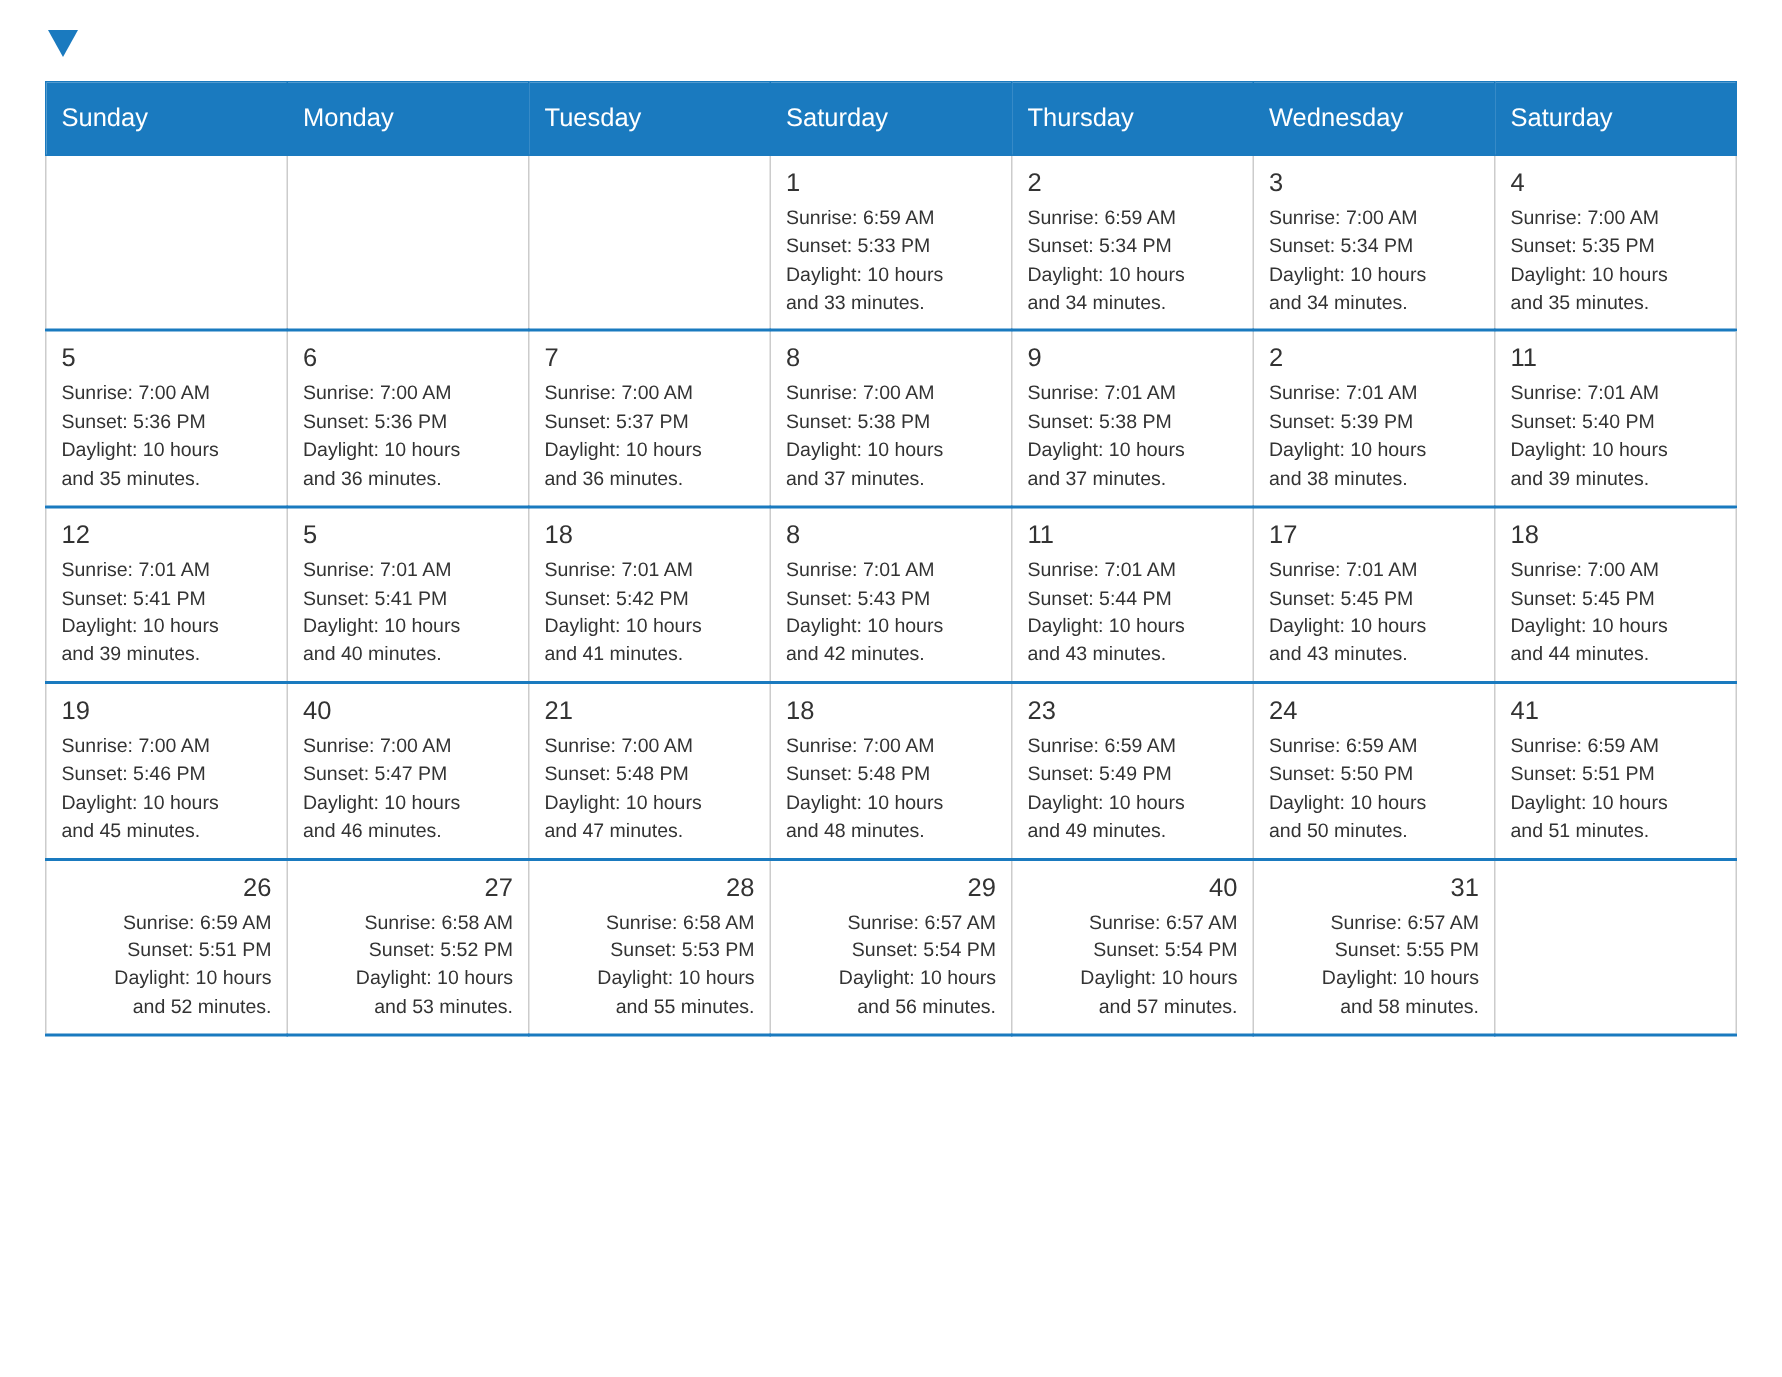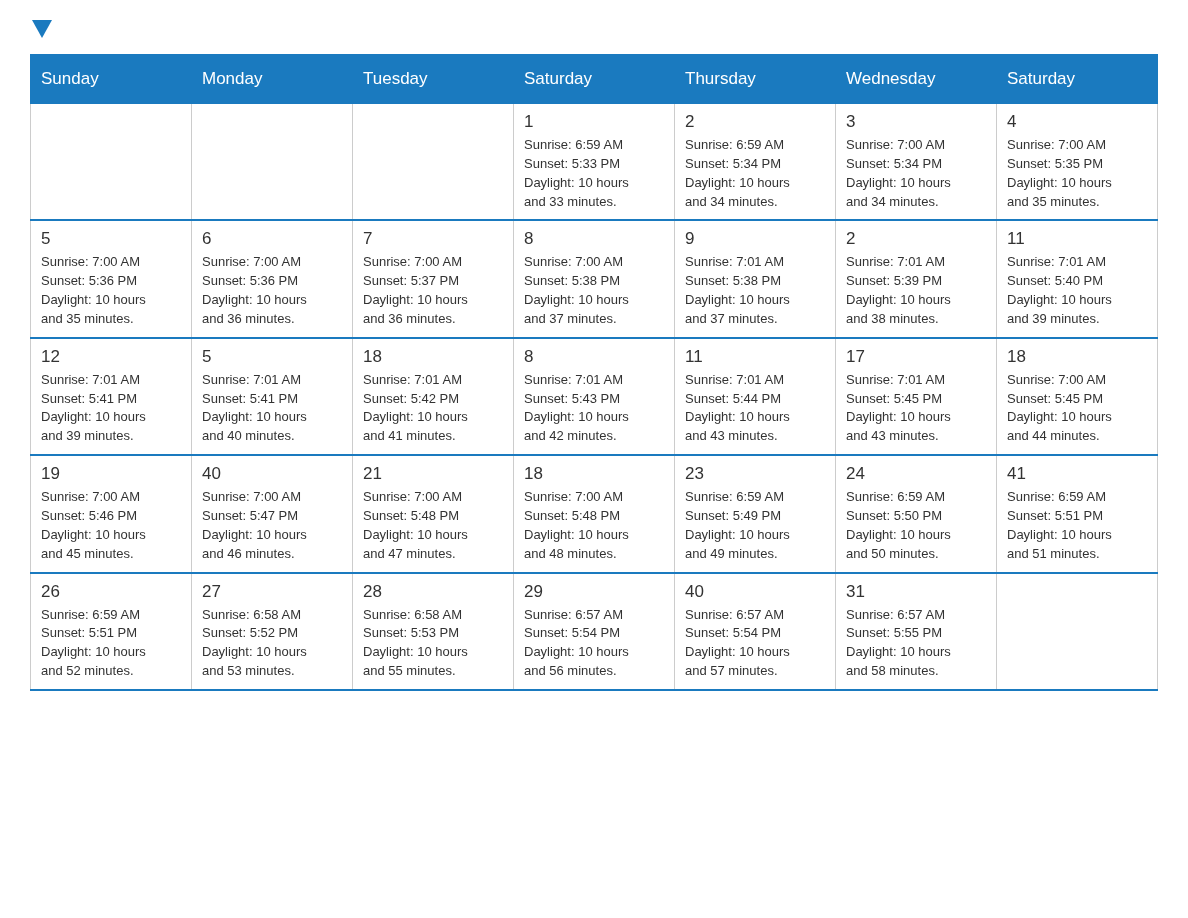--- a/index.html
+++ b/index.html
@@ -92,20 +92,21 @@
     .day-info {
       font-size: 13px;
       color: #333;
       line-height: 1.45;
     }
     .empty-cell {
       background: #fff;
     }
     tbody tr:last-child {
       border-bottom: 2px solid #1a7abf;
+      text-align: right;
     }
     .logo-wrapper {
       display: flex;
       flex-direction: column;
       align-items: flex-start;
     }
     .logo-line1 {
       display: flex;
       align-items: center;
     }

